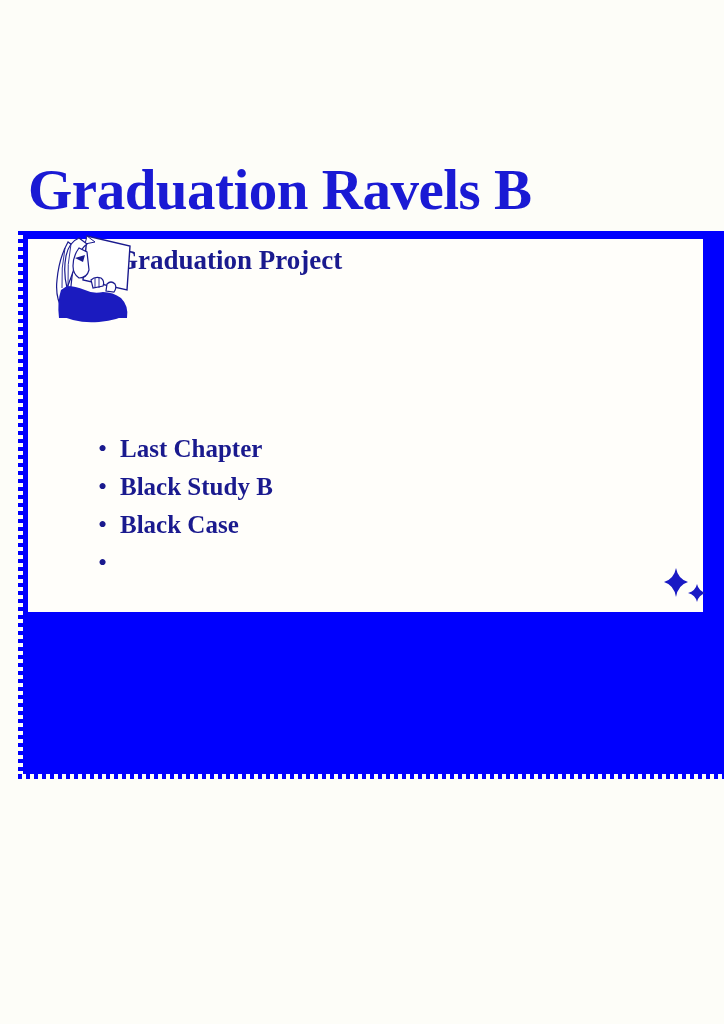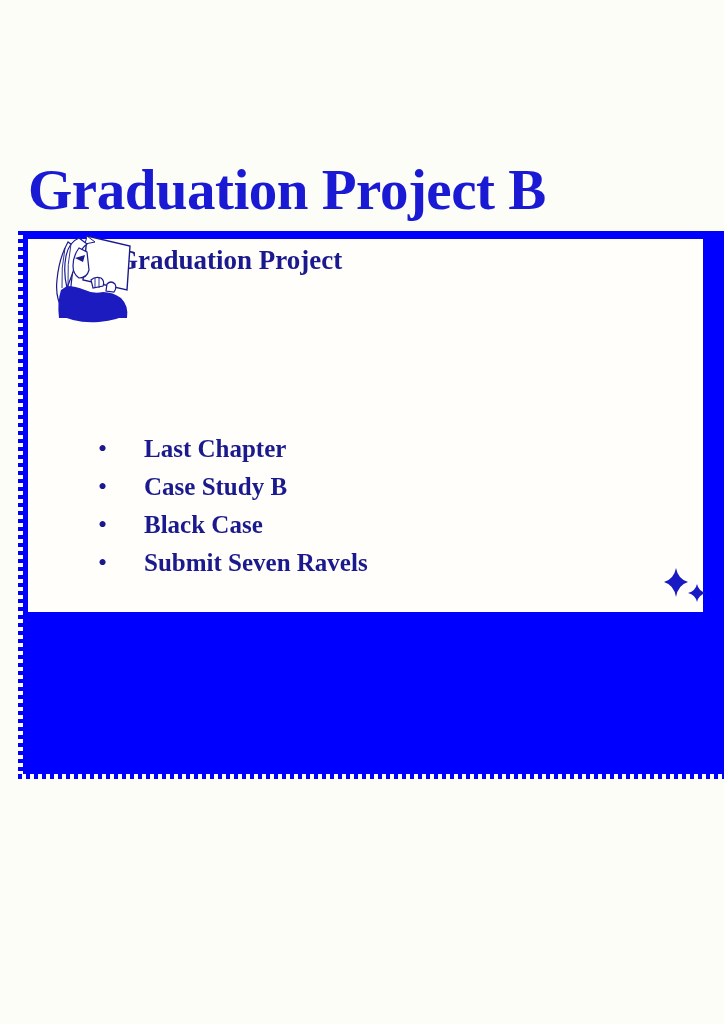--- a/index.html
+++ b/index.html
@@ -162,38 +162,37 @@
     width: 22px;
     color: #1a1a8e;
     font-size: 26px;
     line-height: 38px;
   }
   .bullet-label {
     font-size: 25px;
     line-height: 38px;
     font-weight: bold;
     color: #1a1a8e;
-    margin-left: 24px;
   }
 
   
   .sparkles {
     position: absolute;
     left: 660px;
     top: 566px;
     width: 50px;
     height: 40px;
   }
 </style>
 </head>
 <body>
 
 <div class="slide">
 
-  <div class="slide-title">Graduation Project B</div>
+  <div class="slide-title">Graduation Ravels B</div>
 
   <div class="content-frame"></div>
   <div class="edge-left"></div>
   <div class="edge-bottom"></div>
 
   <div class="body-panel"></div>
 
   <div class="heading-row">
     <span class="heading-bullet"></span>
     <span class="heading-text">Graduation Project</span>
@@ -224,29 +223,28 @@
     </svg>
   </div>
 
   <ul class="bullet-list">
     <li class="bullet-item">
       <span class="bullet-dot">•</span>
       <span class="bullet-label">Last Chapter</span>
     </li>
     <li class="bullet-item">
       <span class="bullet-dot">•</span>
-      <span class="bullet-label">Case Study B</span>
+      <span class="bullet-label">Black Study B</span>
     </li>
     <li class="bullet-item">
       <span class="bullet-dot">•</span>
       <span class="bullet-label">Black Case</span>
     </li>
     <li class="bullet-item">
       <span class="bullet-dot">•</span>
-      <span class="bullet-label">Submit Seven Ravels</span>
     </li>
   </ul>
 
   <div class="sparkles">
     <svg viewBox="0 0 50 40" width="50" height="40" aria-hidden="true">
       <path d="M16 2 Q18 13 28 16 Q18 19 16 31 Q14 19 4 16 Q14 13 16 2 Z" fill="#1a1ac4"></path>
       <path d="M37 18 Q38.5 25 46 27 Q38.5 29 37 36 Q35.5 29 28 27 Q35.5 25 37 18 Z" fill="#1a1ac4"></path>
     </svg>
   </div>
 

